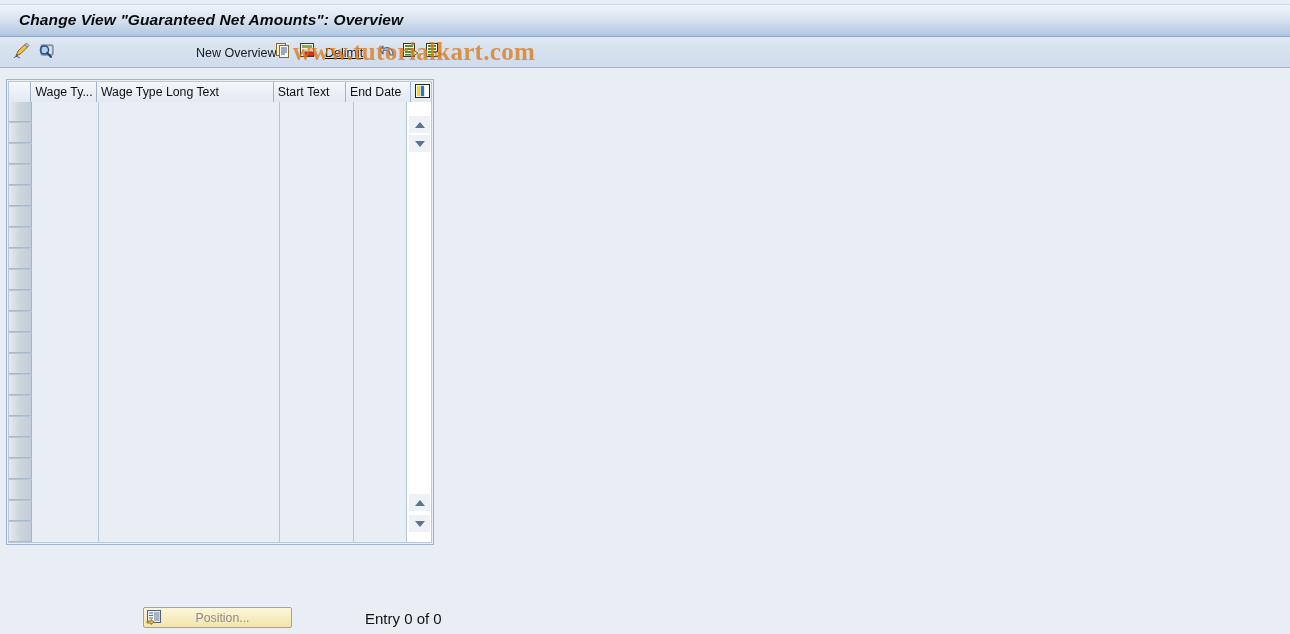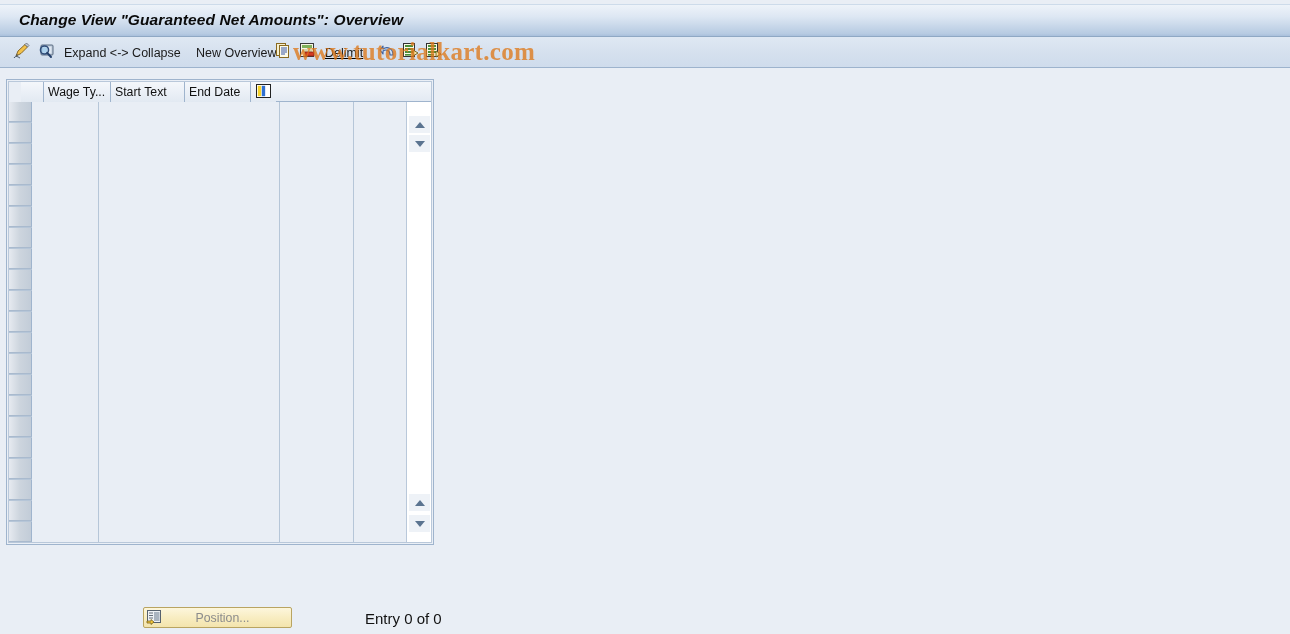--- a/index.html
+++ b/index.html
@@ -82,21 +82,21 @@
   }
   .grid-inner {
     position: relative;
     width: 100%; height: 100%;
     border: 1px solid #b9c8da;
     background: #e9eef5;
     overflow: hidden;
   }
 
   .hdr-row {
-    position: absolute; left: 12px; top: 0;
+    position: absolute; left: 0; top: 0;
     width: 426px; height: 20px;
     display: flex;
     background: linear-gradient(to bottom, #f3f6fa 0%, #e3eaf3 100%);
     border-bottom: 1px solid #9fb4cd;
   }
   .hdr-cell {
     height: 20px;
     display: flex; align-items: center;
     padding-left: 4px;
     font-size: 12.3px;
@@ -221,23 +221,20 @@
         <svg width="18" height="18" viewBox="0 0 18 18">
           <rect x="4" y="3" width="12" height="10" rx="1" fill="#b9c6d6" stroke="#5a6c82" stroke-width="1"></rect>
           <rect x="5.5" y="4.5" width="9" height="7" fill="#dfe8f2"></rect>
           <circle cx="7.5" cy="8" r="4" fill="none" stroke="#2f4d7a" stroke-width="1.6"></circle>
           <circle cx="7.5" cy="8" r="3" fill="#8fc4ea" opacity="0.65"></circle>
           <line x1="10.2" y1="10.8" x2="14" y2="15" stroke="#24406b" stroke-width="2" stroke-linecap="round"></line>
         </svg>
       </span>
     </div>
 
-    <div class="tb-item" style="left:64px;">
-      <span class="tb-label">Expand &lt;-&gt; Collapse</span>
-    </div>
 
     <div class="tb-item" style="left:196px;">
       <span class="tb-label">New Overview</span>
     </div>
 
     <div class="tb-item" style="left:275px;">
       <span class="tb-icon">
         <svg width="17" height="17" viewBox="0 0 17 17">
           <rect x="1.5" y="1.5" width="9" height="12" fill="#f6f0d0" stroke="#8a6a20" stroke-width="1"></rect>
           <rect x="4.5" y="3.5" width="9" height="12" fill="#fdfbe8" stroke="#8a6a20" stroke-width="1"></rect>
@@ -307,20 +304,21 @@
   </div>
 
   <div class="watermark">www.tutorialkart.com</div>
 
   <div class="grid-wrap">
     <div class="grid-inner">
 
       <div class="hdr-row">
         <div class="hdr-cell hdr-corner"></div>
         <div class="hdr-cell c-wt">Wage Ty...</div>
+        <div class="hdr-cell c-long">Wage Type Long Text</div>
         <div class="hdr-cell c-sd">Start Text</div>
         <div class="hdr-cell c-ed">End Date</div>
         <div class="hdr-cell hdr-cfg">
           <span>
             <svg width="15" height="14" viewBox="0 0 15 14">
               <rect x="0.5" y="0.5" width="14" height="13" fill="#ffffff" stroke="#222" stroke-width="1"></rect>
               <rect x="1.8" y="1.8" width="3.4" height="10.4" fill="#f5d32a"></rect>
               <rect x="5.8" y="1.8" width="3.4" height="10.4" fill="#2f6fd0"></rect>
               <rect x="9.8" y="1.8" width="3.4" height="10.4" fill="#ffffff"></rect>
             </svg>

